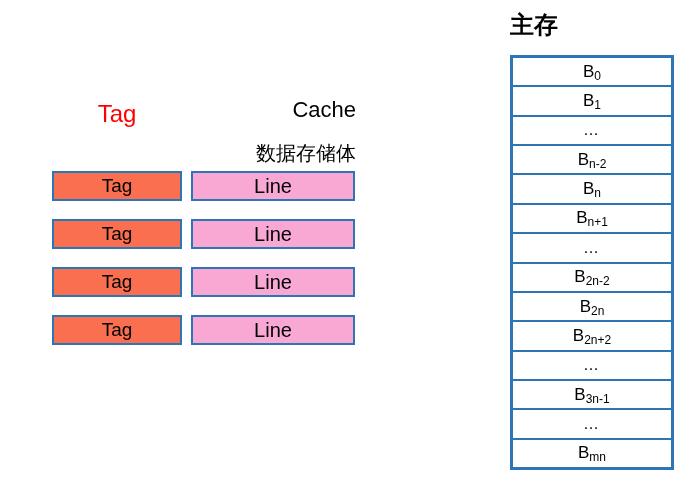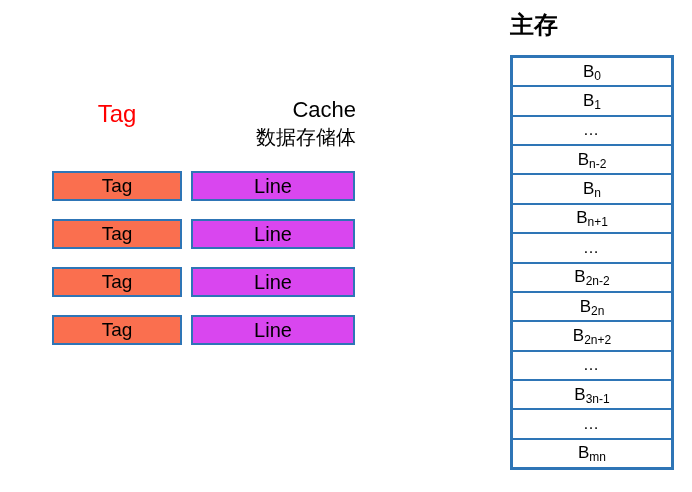--- a/index.html
+++ b/index.html
@@ -48,20 +48,21 @@
     text-align: right;
     color: #000000;
     font-size: 22px;
     line-height: 28px;
     white-space: nowrap;
   }
   .hdr-cache .l2 {
     display: block;
     font-size: 20px;
     line-height: 26px;
+    margin-top: 16px;
   }
 
   .cache-rows {
     position: absolute;
     left: 0;
     top: 0;
     width: 400px;
     height: 492px;
   }
   .cache-row {
@@ -84,21 +85,21 @@
     white-space: nowrap;
   }
   .cell-tag {
     left: 52px;
     width: 130px;
     background: #fa6f4f;
   }
   .cell-line {
     left: 191px;
     width: 164px;
-    background: #d946ef;
+    background: #f9a8d4;
     font-size: 20px;
   }
 
   
   .mem-title {
     position: absolute;
     left: 510px;
     top: 10px;
     width: 164px;
     text-align: left;

